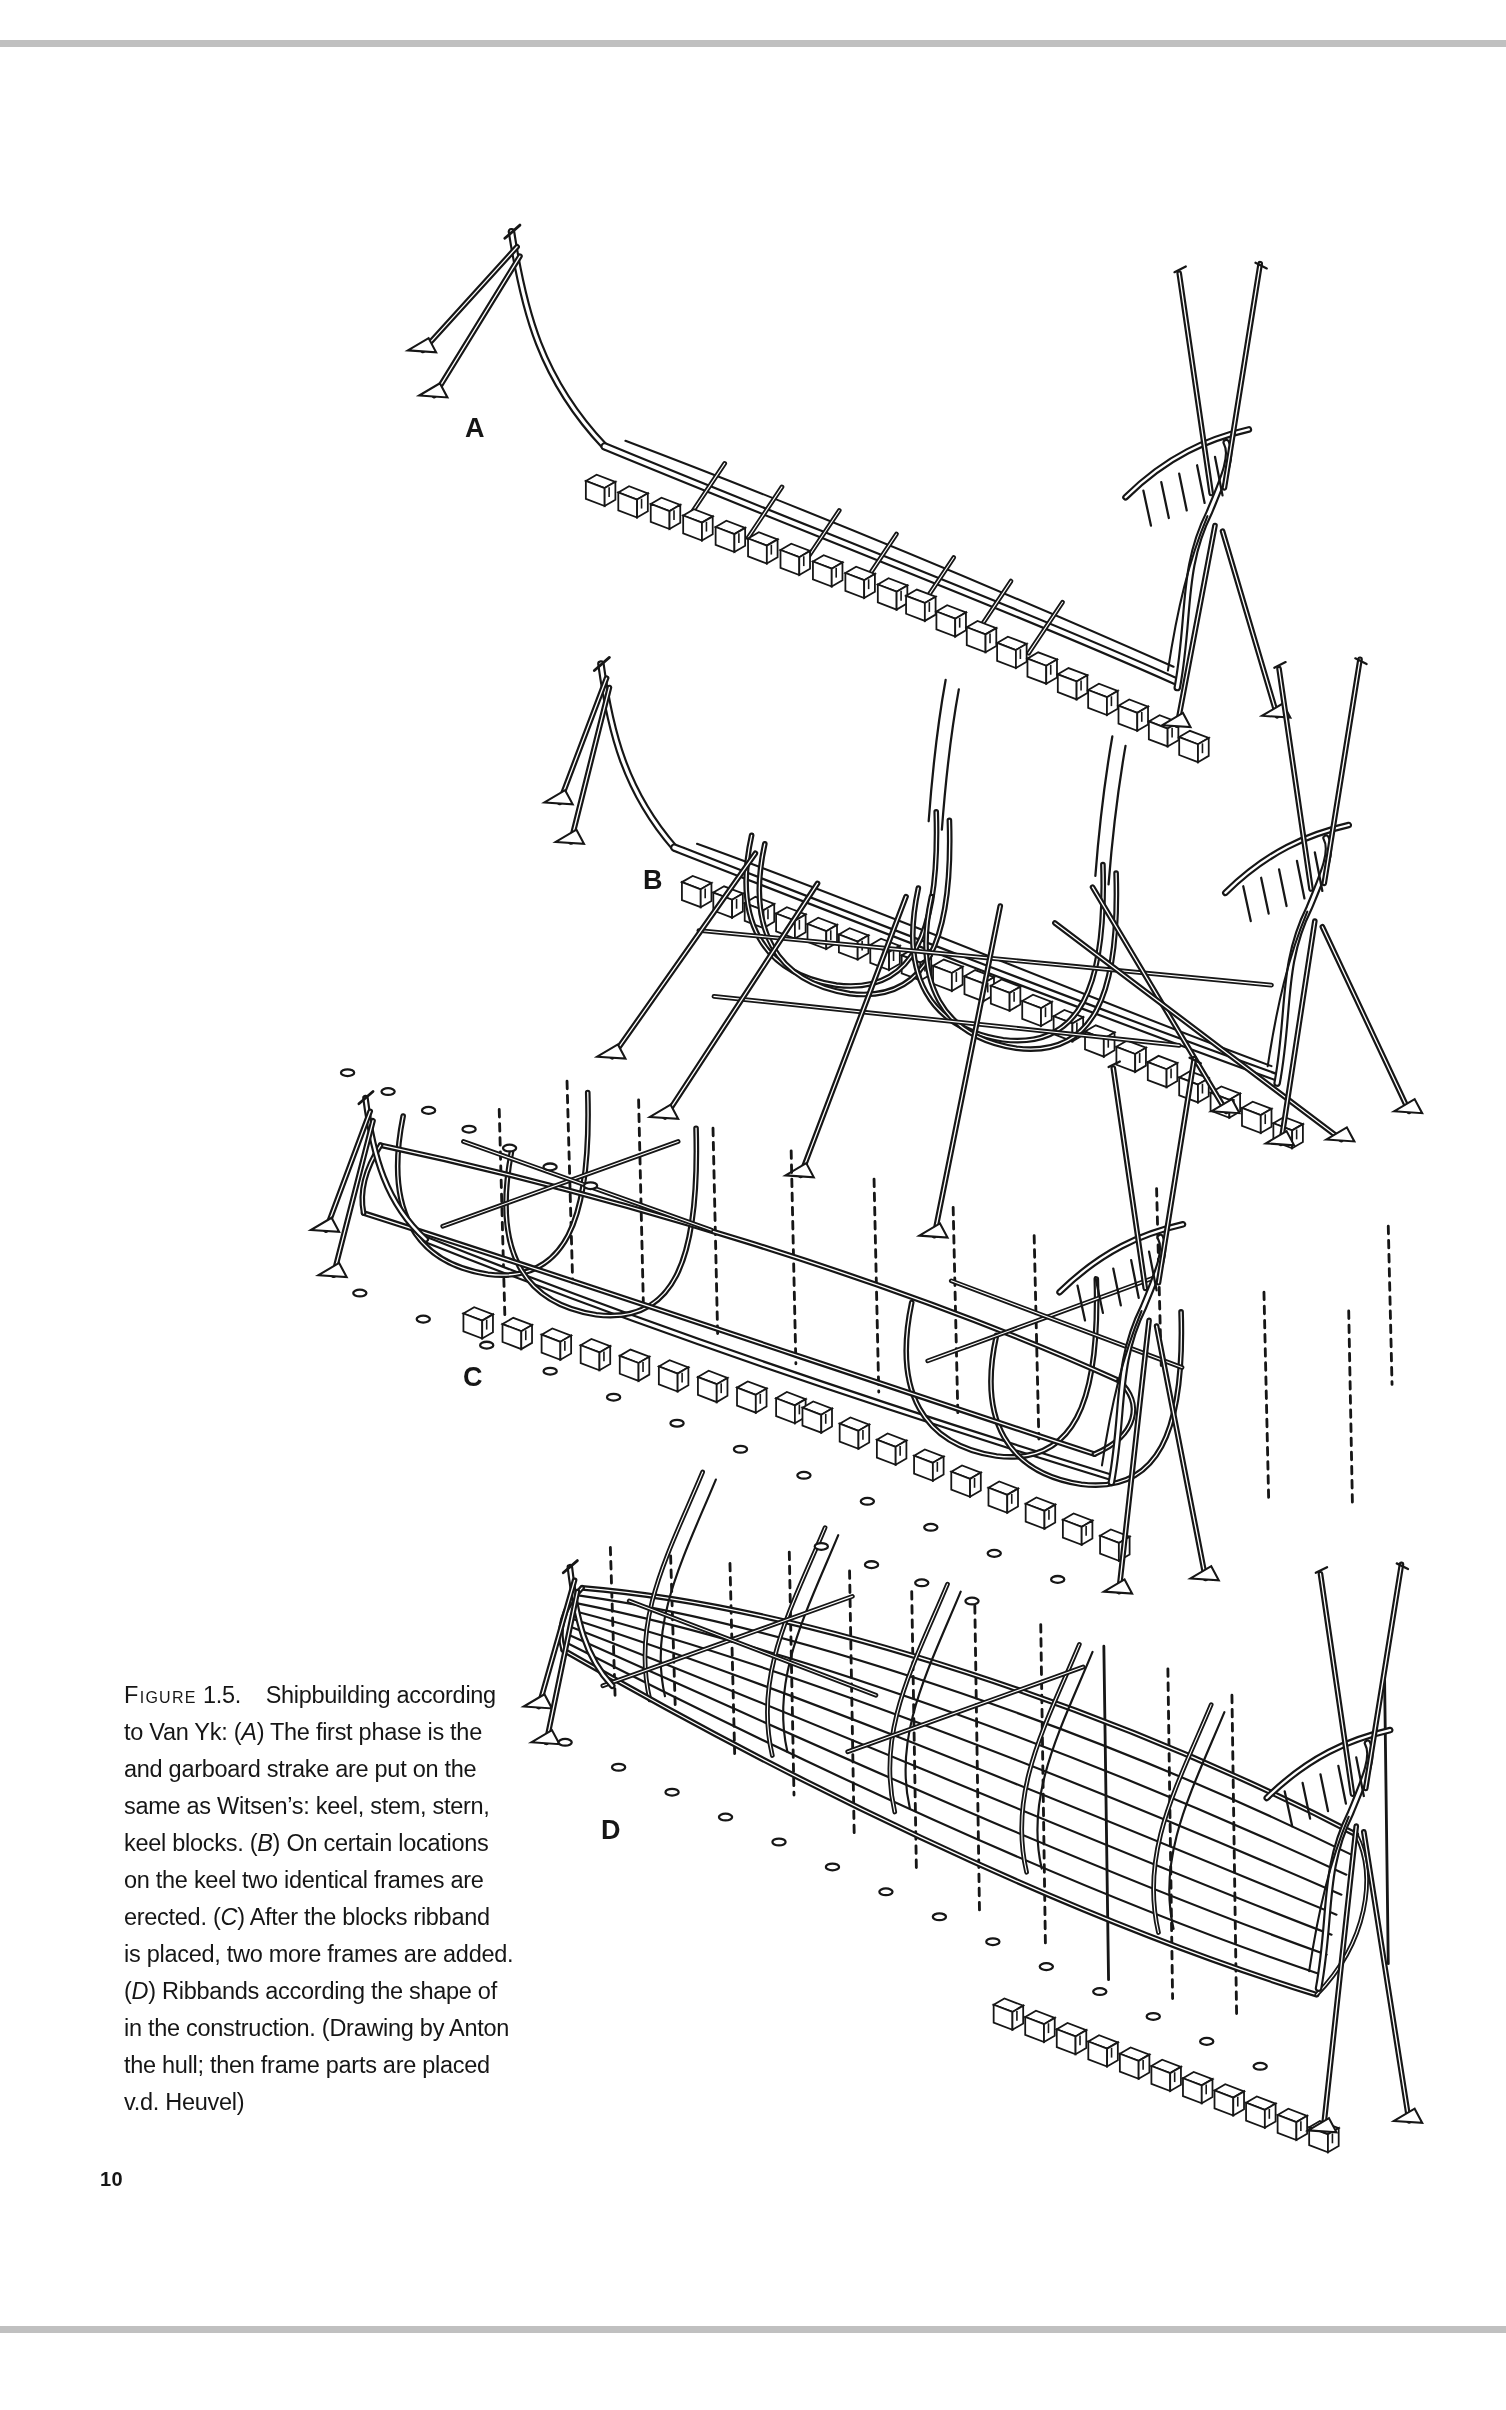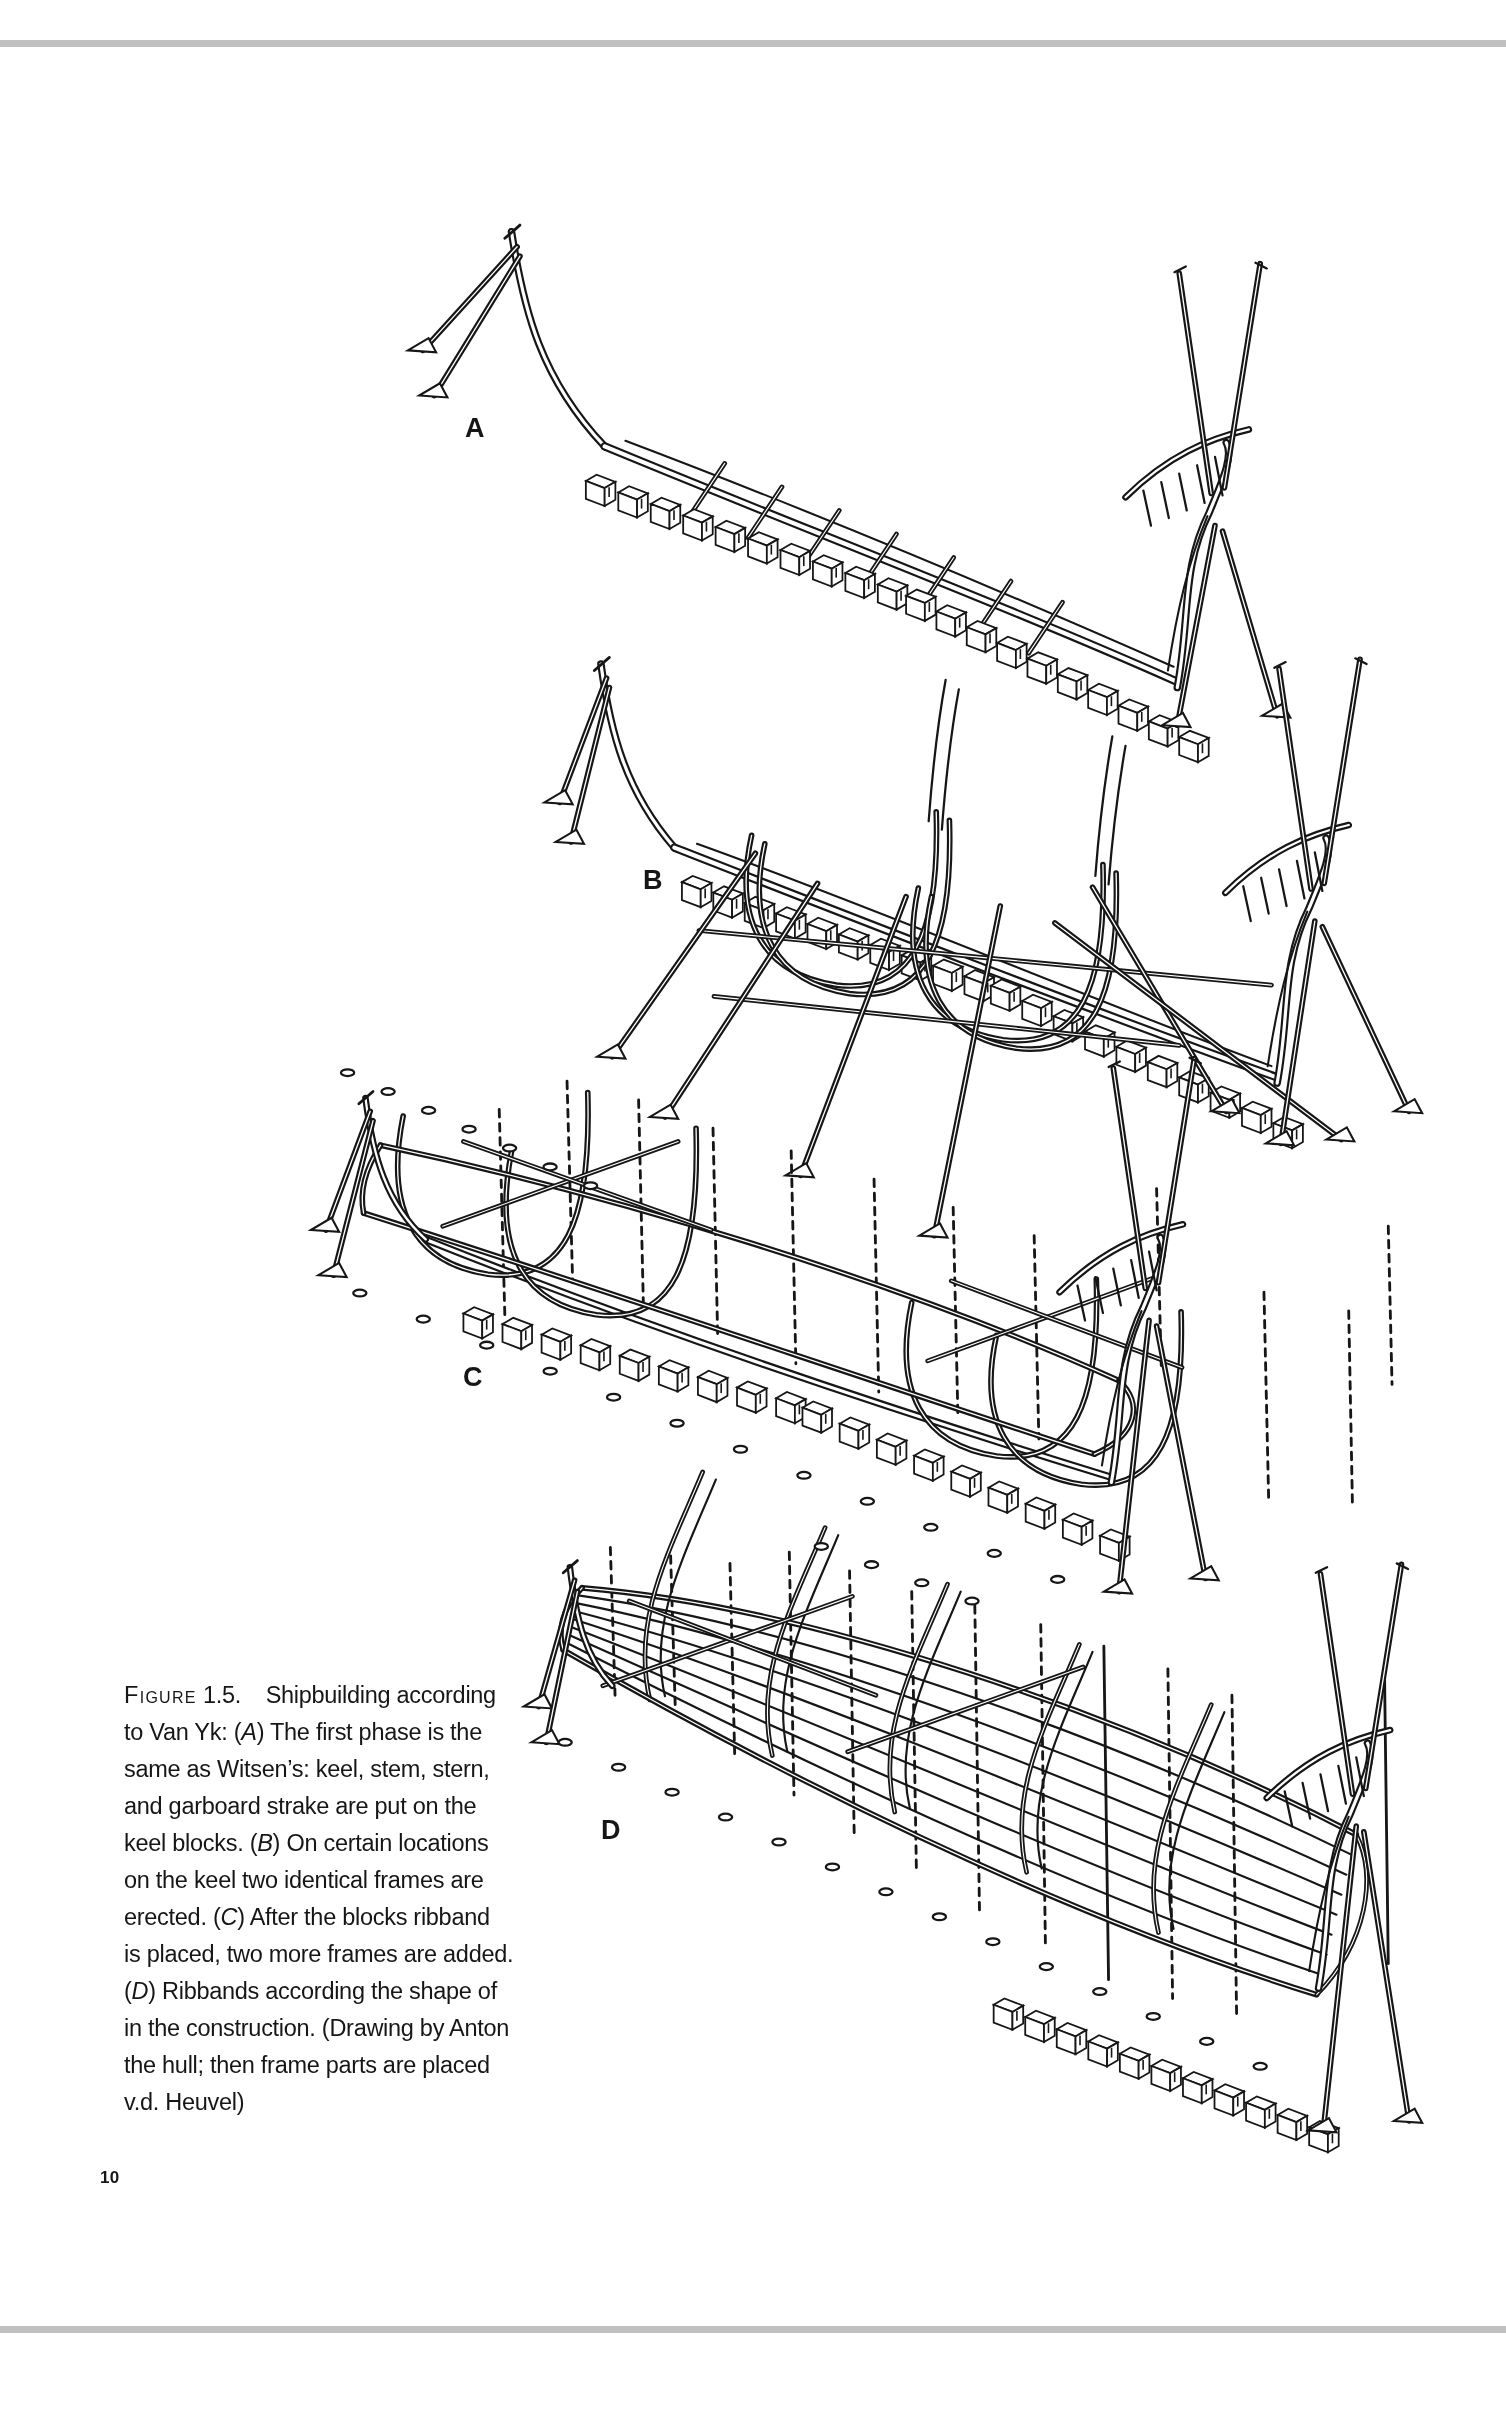--- a/index.html
+++ b/index.html
@@ -21,21 +21,21 @@
   #cap{
     position:absolute;left:100px;top:1677px;width:471px;
     font-size:23.5px;letter-spacing:-0.012em;color:var(--ink);margin-left:24px;
   }
   .cap-line{white-space:nowrap;height:37px;line-height:37px;}
   .sc{font-variant:small-caps;letter-spacing:0.055em;}
   .it{font-style:italic;}
   .gap{margin-left:24.5px;}
   #pagenum{
     position:absolute;left:100px;top:2168px;
-    font-weight:bold;font-size:17px;letter-spacing:0.02em;color:var(--ink);
+    font-weight:bold;font-size:20px;letter-spacing:0.02em;color:var(--ink);
   }
 </style>
 </head>
 <body>
 
 <div class="rule" id="rule-top"></div>
 <div class="rule" id="rule-bottom"></div>
 
 <svg id="fig" width="1507" height="2411" viewBox="0 0 1600 2560">
     <g>
@@ -772,22 +772,22 @@
   </svg>
 
 <div class="stage-label" style="left:465px;top:415px;">A</div>
 <div class="stage-label" style="left:643px;top:867px;">B</div>
 <div class="stage-label" style="left:463px;top:1364px;">C</div>
 <div class="stage-label" style="left:601px;top:1817px;">D</div>
 
 <div id="cap">
     <div class="cap-line"><span class="sc">Figure</span><span> 1.5.</span><span class="gap">Shipbuilding according</span></div>
     <div class="cap-line"><span>to Van Yk: (</span><span class="it">A</span><span>) The first phase is the</span></div>
+    <div class="cap-line"><span>and garboard strake are put on the</span></div>
     <div class="cap-line"><span>same as Witsen’s: keel, stem, stern,</span></div>
-    <div class="cap-line"><span>and garboard strake are put on the</span></div>
     <div class="cap-line"><span>keel blocks. (</span><span class="it">B</span><span>) On certain locations</span></div>
     <div class="cap-line"><span>on the keel two identical frames are</span></div>
     <div class="cap-line"><span>erected. (</span><span class="it">C</span><span>) After the blocks ribband</span></div>
     <div class="cap-line"><span>is placed, two more frames are added.</span></div>
     <div class="cap-line"><span>(</span><span class="it">D</span><span>) Ribbands according the shape of</span></div>
     <div class="cap-line"><span>in the construction. (Drawing by Anton</span></div>
     <div class="cap-line"><span>the hull; then frame parts are placed</span></div>
     <div class="cap-line"><span>v.d. Heuvel)</span></div>
   </div>
 

